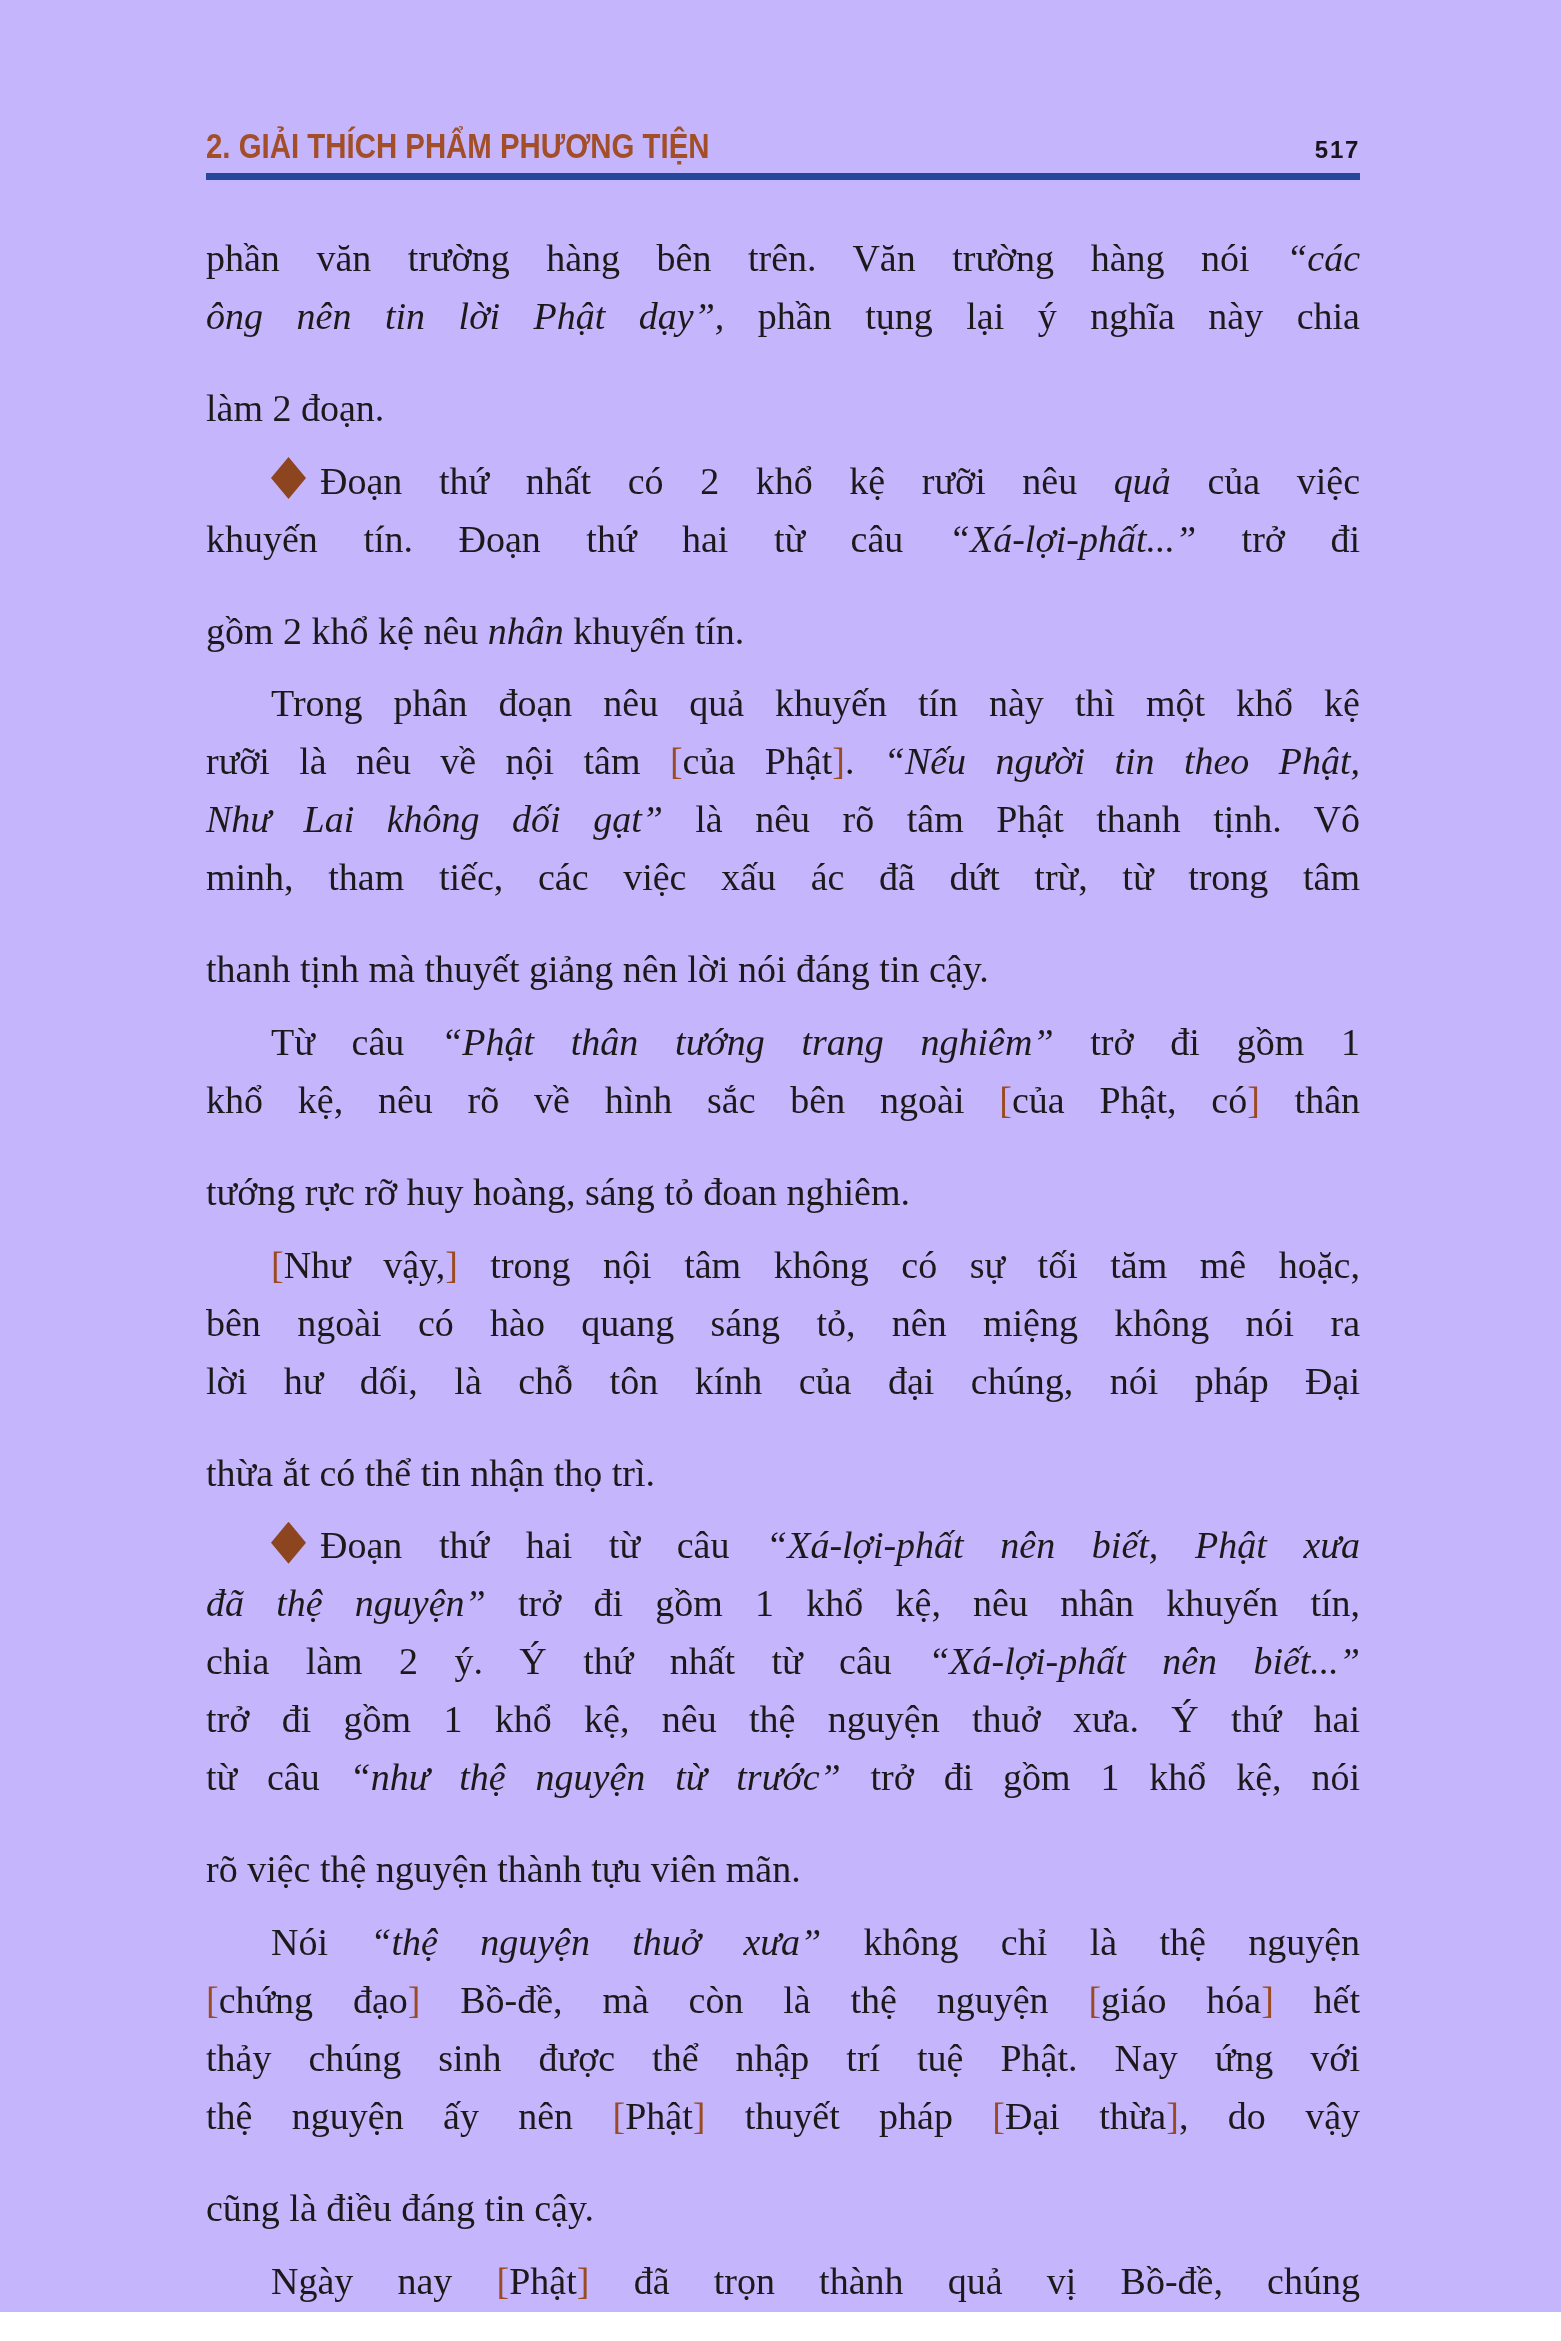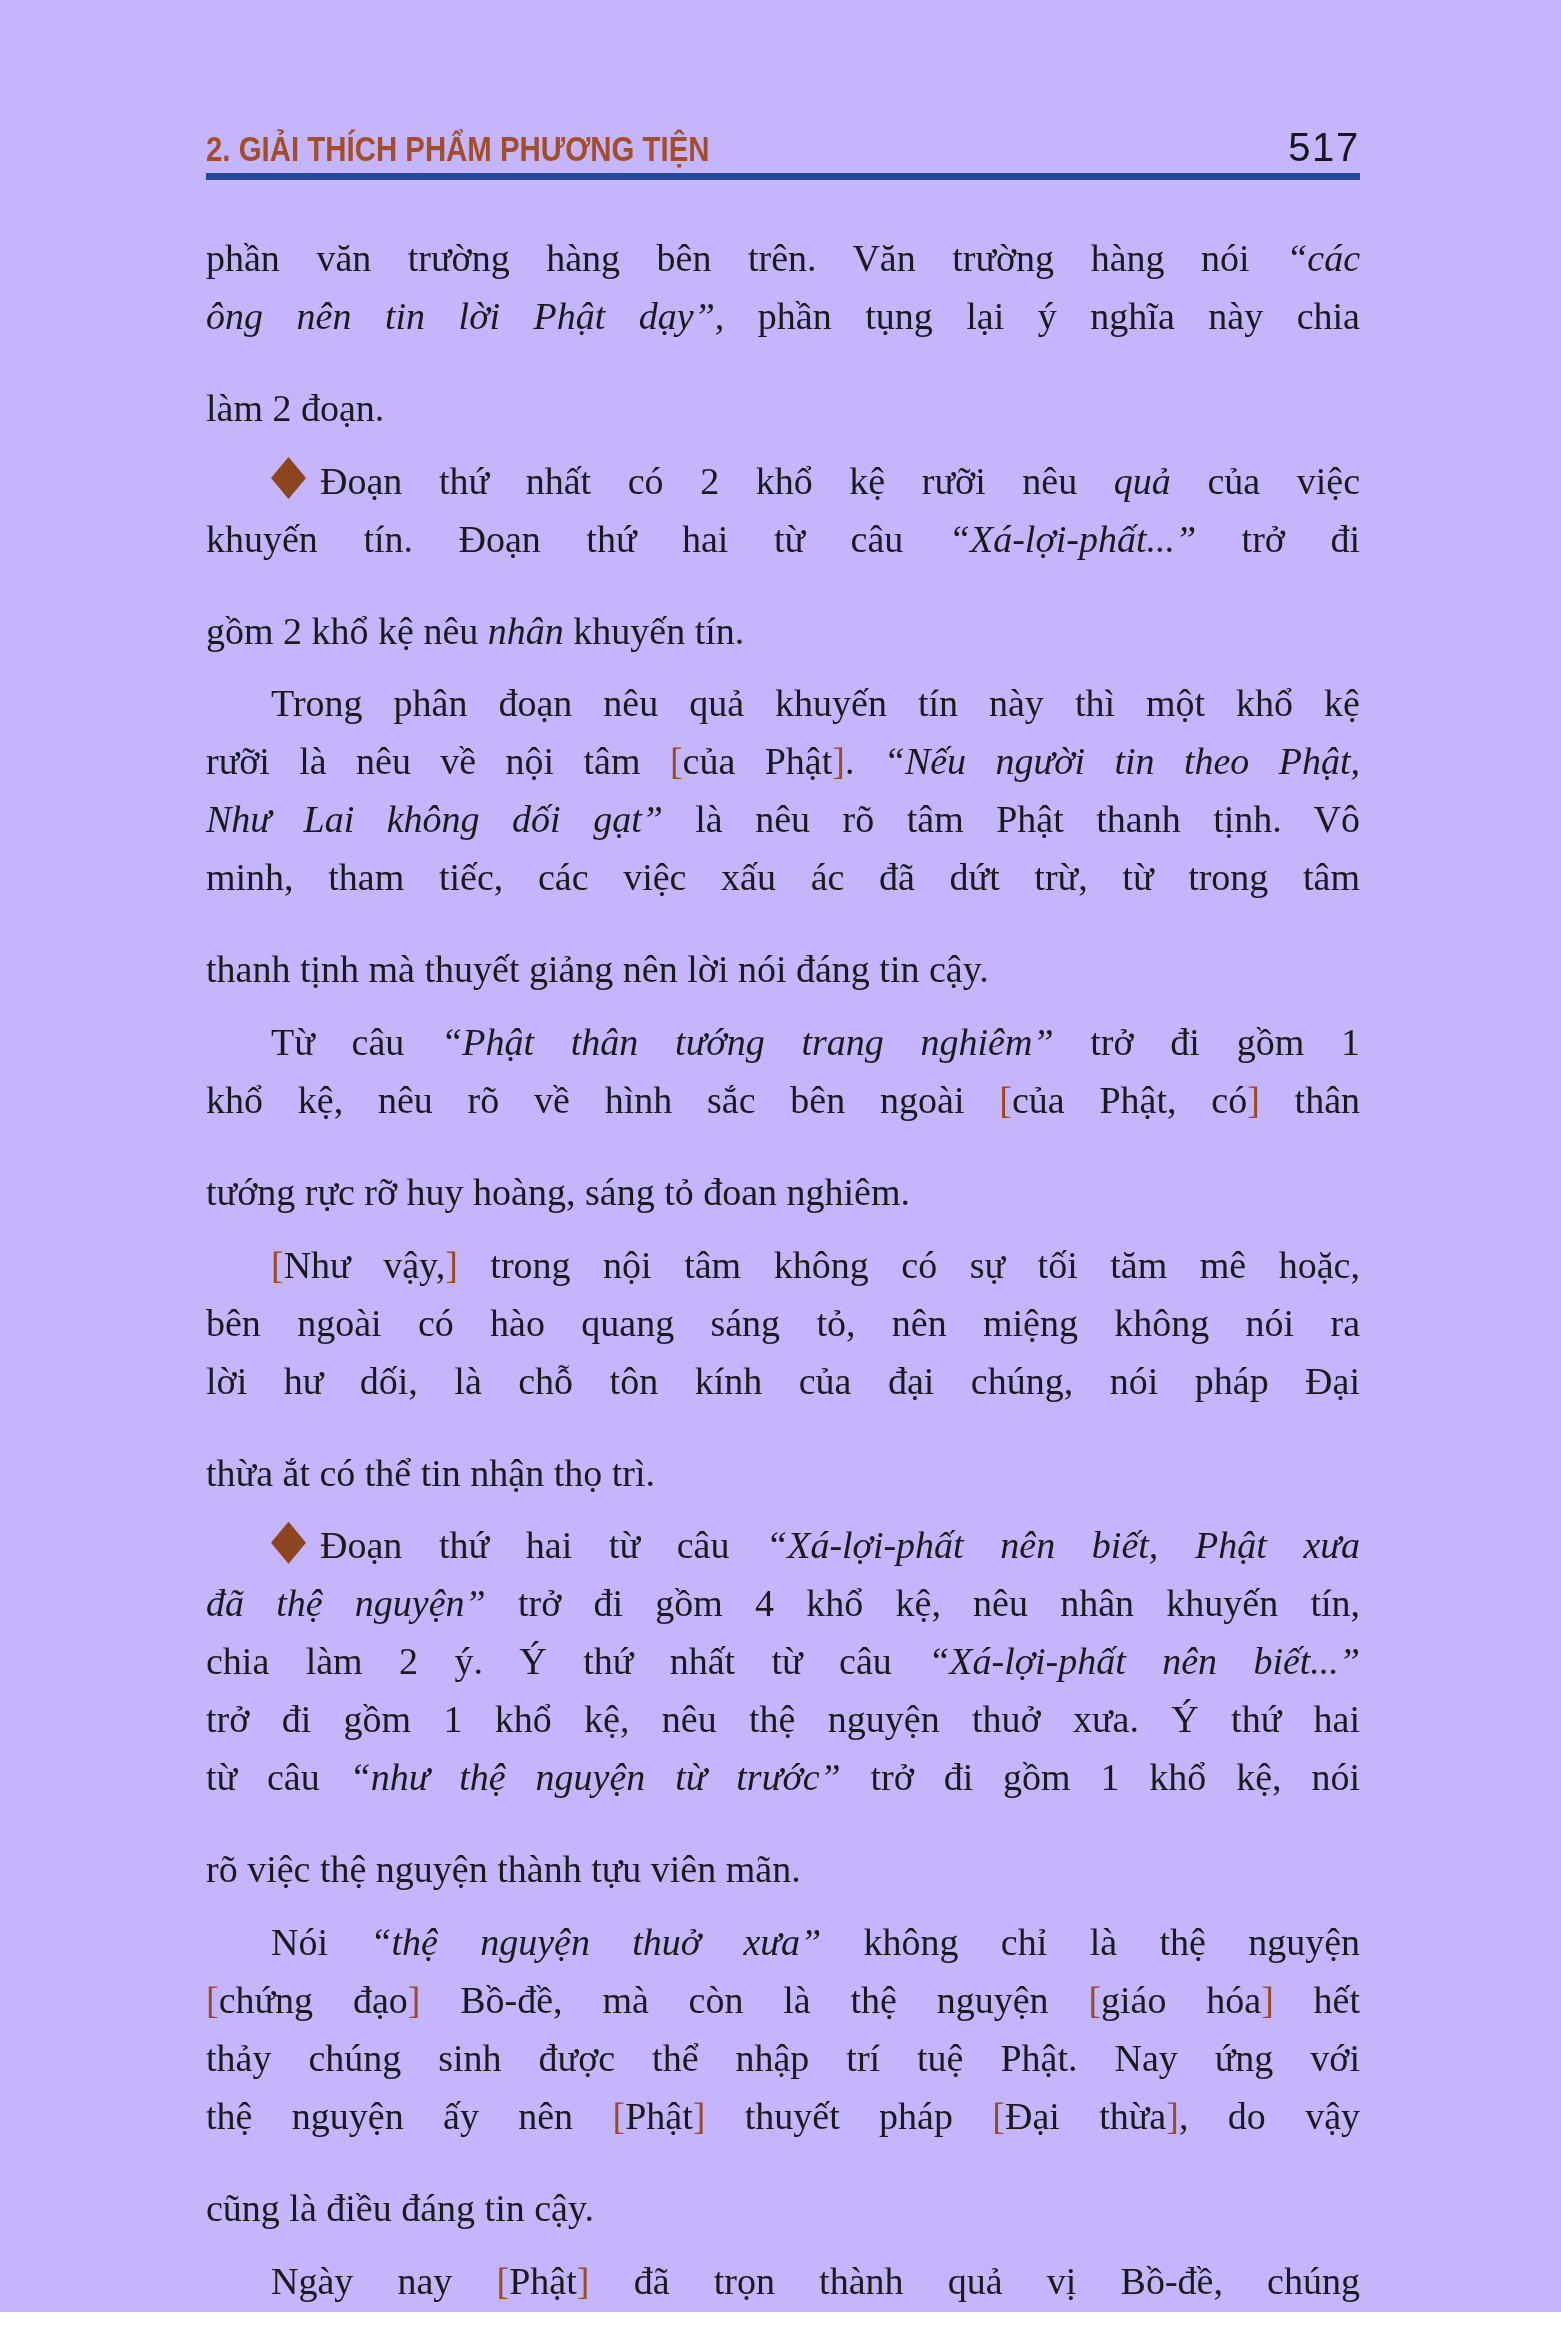--- a/index.html
+++ b/index.html
@@ -26,22 +26,22 @@
     font-size: 35px;
     line-height: 38px;
     letter-spacing: 0px;
     color: #A24E28;
     transform: scaleX(0.84);
     transform-origin: left bottom;
     white-space: nowrap;
   }
   .page-number {
     font-family: "Liberation Sans", sans-serif;
-    font-weight: normal;
-    font-size: 40px;
+    font-weight: bold;
+    font-size: 24px;
     line-height: 40px;
     color: #16161c;
     letter-spacing: 1.7px;
   }
   .rule {
     position: absolute;
     left: 206px;
     top: 173px;
     width: 1154px;
     height: 7px;
@@ -110,21 +110,21 @@
         <div class="ln ln-last"><span class="rg">tướng rực rỡ huy hoàng, sáng tỏ đoan nghiêm.</span></div>
       </div>
       <div class="para">
         <div class="ln ln-indent"><span class="br">[</span><span class="rg">Như vậy,</span><span class="br">]</span><span class="rg"> trong nội tâm không có sự tối tăm mê hoặc,</span></div>
         <div class="ln"><span class="rg">bên ngoài có hào quang sáng tỏ, nên miệng không nói ra</span></div>
         <div class="ln"><span class="rg">lời hư dối, là chỗ tôn kính của đại chúng, nói pháp Đại</span></div>
         <div class="ln ln-last"><span class="rg">thừa ắt có thể tin nhận thọ trì.</span></div>
       </div>
       <div class="para">
         <div class="ln ln-indent"><span class="diamond"></span><span class="rg">Đoạn thứ hai từ câu </span><span class="it">“Xá-lợi-phất nên biết, Phật xưa</span></div>
-        <div class="ln"><span class="it">đã thệ nguyện”</span><span class="rg"> trở đi gồm 4 khổ kệ, nêu nhân khuyến tín,</span></div>
+        <div class="ln"><span class="it">đã thệ nguyện”</span><span class="rg"> trở đi gồm 1 khổ kệ, nêu nhân khuyến tín,</span></div>
         <div class="ln"><span class="rg">chia làm 2 ý. Ý thứ nhất từ câu </span><span class="it">“Xá-lợi-phất nên biết...”</span></div>
         <div class="ln"><span class="rg">trở đi gồm 1 khổ kệ, nêu thệ nguyện thuở xưa. Ý thứ hai</span></div>
         <div class="ln"><span class="rg">từ câu </span><span class="it">“như thệ nguyện từ trước”</span><span class="rg"> trở đi gồm 1 khổ kệ, nói</span></div>
         <div class="ln ln-last"><span class="rg">rõ việc thệ nguyện thành tựu viên mãn.</span></div>
       </div>
       <div class="para">
         <div class="ln ln-indent"><span class="rg">Nói </span><span class="it">“thệ nguyện thuở xưa”</span><span class="rg"> không chỉ là thệ nguyện</span></div>
         <div class="ln"><span class="br">[</span><span class="rg">chứng đạo</span><span class="br">]</span><span class="rg"> Bồ-đề, mà còn là thệ nguyện </span><span class="br">[</span><span class="rg">giáo hóa</span><span class="br">]</span><span class="rg"> hết</span></div>
         <div class="ln"><span class="rg">thảy chúng sinh được thể nhập trí tuệ Phật. Nay ứng với</span></div>
         <div class="ln"><span class="rg">thệ nguyện ấy nên </span><span class="br">[</span><span class="rg">Phật</span><span class="br">]</span><span class="rg"> thuyết pháp </span><span class="br">[</span><span class="rg">Đại thừa</span><span class="br">]</span><span class="rg">, do vậy</span></div>

